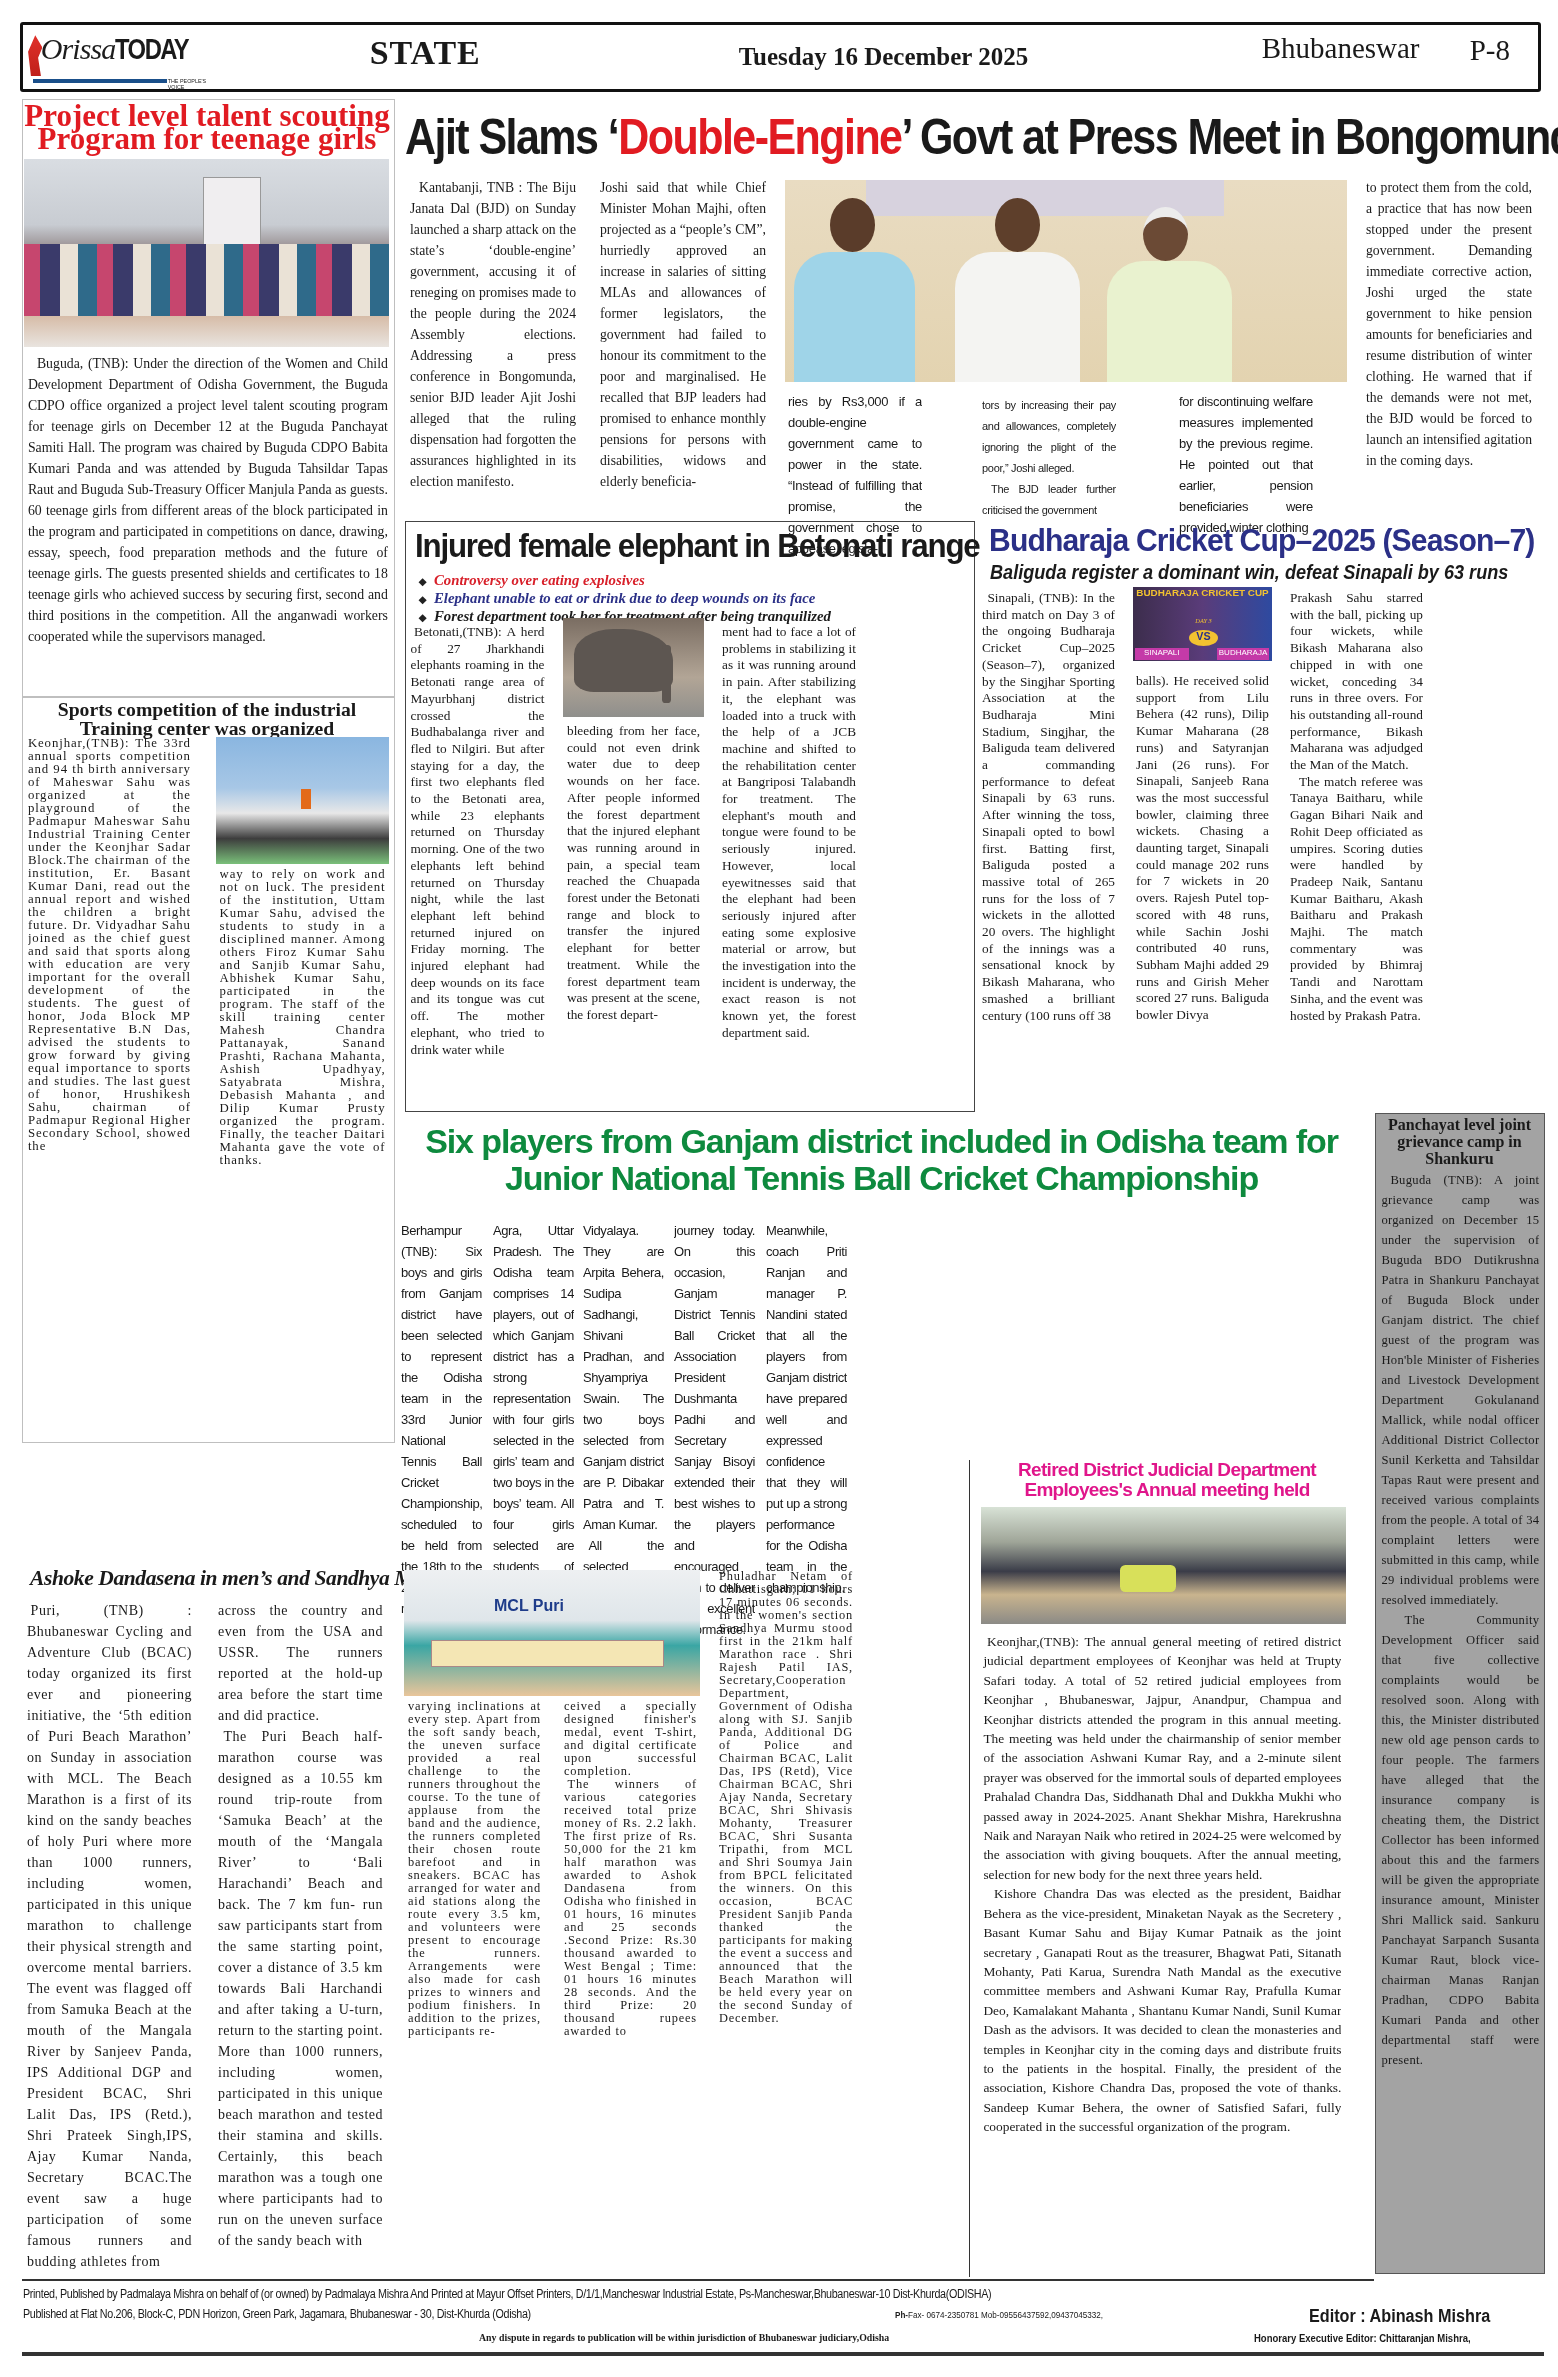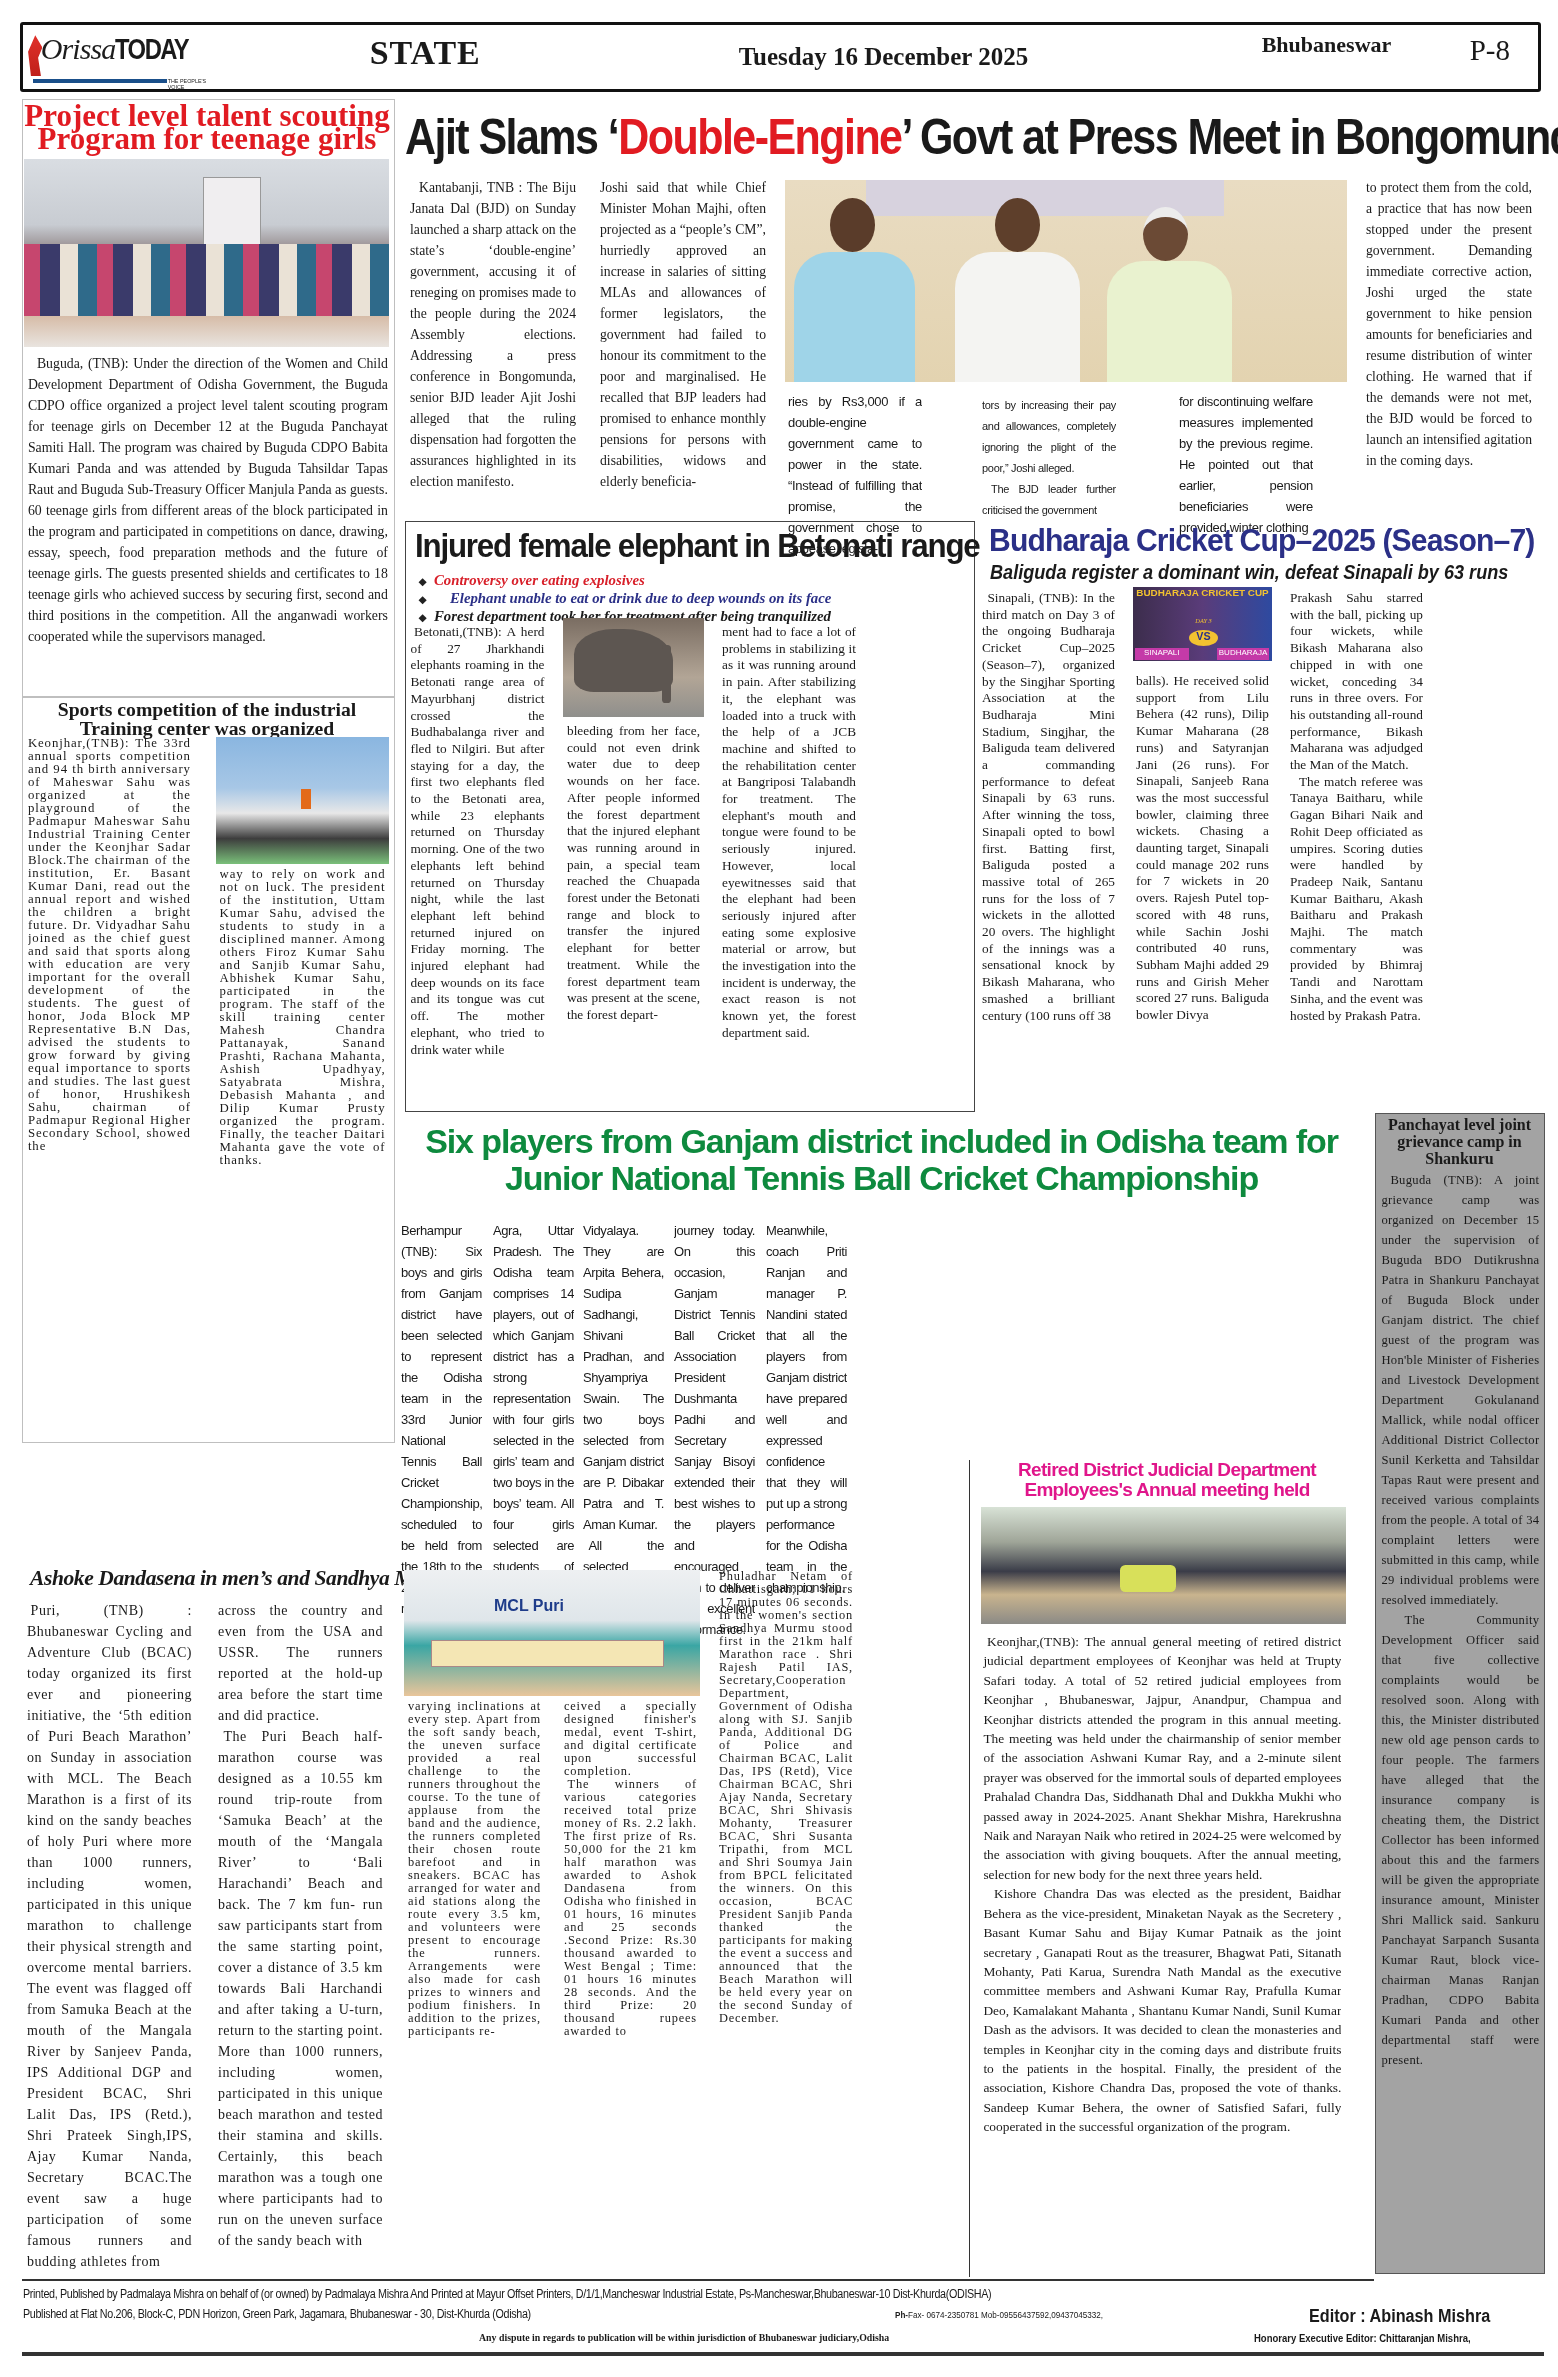--- a/index.html
+++ b/index.html
@@ -16,21 +16,21 @@
 
 #masthead{left:19.7px;top:21.5px;width:1521px;height:70px;border:3.6px solid #111;border-radius:3px;background:#fff}
 #logo{left:9px;top:7.2px;width:179px;height:56px}
 #logo .o{font-style:italic;font-size:30px;color:#1d1d1d;font-family:"Liberation Serif",serif;letter-spacing:-0.9px}
 #logo .t{font-weight:bold;font-size:29px;font-family:"Liberation Sans",sans-serif;letter-spacing:-1.8px;transform:scaleX(.82);display:inline-block;transform-origin:left}
 #logo .bar{position:absolute;left:1.8px;top:47px;width:134px;height:4.5px;background:#1a4f8a}
 #logo .tag{position:absolute;left:136px;top:46px;font-size:5.4px;font-family:"Liberation Sans",sans-serif}
 #logo .flame{position:absolute;left:-3.6px;top:3.6px;width:14.3px;height:41px;background:linear-gradient(#e0302a,#c0201a);clip-path:polygon(50% 0,100% 30%,70% 55%,90% 100%,20% 100%,0 40%)}
 .mh-sec{font-weight:bold;font-size:34px;letter-spacing:0.9px}
 .mh-date{font-weight:bold;font-size:25px}
-.mh-city{font-weight:bold;font-size:22px}
+.mh-city{font-weight:normal;font-size:29px}
 .mh-page{font-size:29px}
 
 
 .h-red{color:#e11b22}
 .h-purple{color:#8b2a8e}
 .h-green{color:#0e8a3e}
 .h-navy{color:#2b3087}
 .h-pink{color:#e0168b}
 .bx{border:1.8px solid #bfbfbf}
 .divider{position:absolute;background:#333}
@@ -92,21 +92,21 @@
 </div>
 <div class="col cond" style="left:788px;top:391px;width:134px;font-size:13px;line-height:21px;text-align:justify;letter-spacing:-0.3px">ries by Rs3,000 if a double-engine government came to power in the state. “Instead of fulfilling that promise, the government chose to appease legisla-</div>
 <div class="col cond" style="left:982px;top:395px;width:134px;font-size:11px;line-height:21px;text-align:justify;letter-spacing:-0.3px"><span>tors by increasing their pay and allowances, completely ignoring the plight of the poor,” Joshi alleged.</span><br><span style="padding-left:9px">The BJD leader further criticised the government</span></div>
 <div class="col cond" style="left:1179px;top:391px;width:134px;font-size:13px;line-height:21px;text-align:justify;letter-spacing:-0.3px">for discontinuing welfare measures implemented by the previous regime. He pointed out that earlier, pension beneficiaries were provided winter clothing</div>
 <div class="col body-txt" style="left:1366px;top:177px;width:166px;font-size:13.7px;line-height:21px">to protect them from the cold, a practice that has now been stopped under the present government. Demanding immediate corrective action, Joshi urged the state government to hike pension amounts for beneficiaries and resume distribution of winter clothing. He warned that if the demands were not met, the BJD would be forced to launch an intensified agitation in the coming days.</div>
 
 <div class="abs" style="left:405px;top:521px;width:570px;height:591px;border:1.8px solid #444">
   <div class="abs" style="left:9px;top:4.5px;width:555px;font-family:'Liberation Sans Narrow','Liberation Sans',sans-serif;font-weight:bold;font-size:34px;line-height:36px;white-space:nowrap;letter-spacing:-1.3px;transform:scaleX(.92);transform-origin:left">Injured female elephant in Betonati range</div>
   <div class="abs bullets" style="left:12.5px;top:50px;width:546px">
     <div><span class="dia">◆</span><span class="b0" style="color: rgb(216, 32, 42);">Controversy over eating explosives</span></div>
-    <div><span class="dia">◆</span><span class="b1" style="color: rgb(43, 48, 135); margin-left: 16px;">Elephant unable to eat or drink due to deep wounds on its face</span></div>
+    <div><span class="dia">◆</span><span class="b1" style="color: rgb(43, 48, 135);">Elephant unable to eat or drink due to deep wounds on its face</span></div>
     <div><span class="dia">◆</span><span class="b2" style="color: rgb(26, 26, 26);">Forest department took her for treatment after being tranquilized</span></div>
   </div>
   <div class="col body-txt" style="left:4.5px;top:102px;width:134px;font-size:13.3px;line-height:16.7px">
       <p style="text-indent:3.6px">Betonati,(TNB): A herd of 27 Jharkhandi elephants roaming in the Betonati range area of Mayurbhanj district crossed the Budhabalanga river and fled to Nilgiri. But after staying for a day, the first two elephants fled to the Betonati area, while 23 elephants returned on Thursday morning. One of the two elephants left behind returned on Thursday night, while the last elephant left behind returned injured on Friday morning. The injured elephant had deep wounds on its face and its tongue was cut off. The mother elephant, who tried to drink water while</p>
     </div>
   <div class="photo" style="left:157px;top:96px;width:141px;height:99px;background:linear-gradient(180deg,#7a6d62 0%,#b2a596 60%,#8f8f8c 100%)">
     <div class="abs" style="left:10.7px;top:10.7px;width:99px;height:63px;background:#5d5651;border-radius:40% 50% 20% 20%"></div>
     <div class="abs" style="left:99px;top:27px;width:9px;height:58px;background:#5d5651;border-radius:3.6px"></div>
   </div>
   <div class="col body-txt" style="left:161px;top:201px;width:133px;font-size:13.3px;line-height:16.7px">bleeding from her face, could not even drink water due to deep wounds on her face. After people informed the forest department that the injured elephant was running around in pain, a special team reached the Chuapada forest under the Betonati range and block to transfer the injured elephant for better treatment. While the forest department team was present at the scene, the forest depart-</div>

